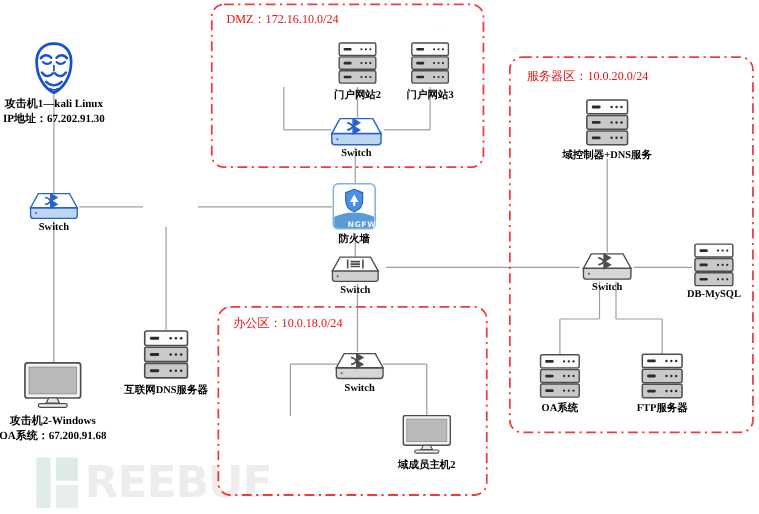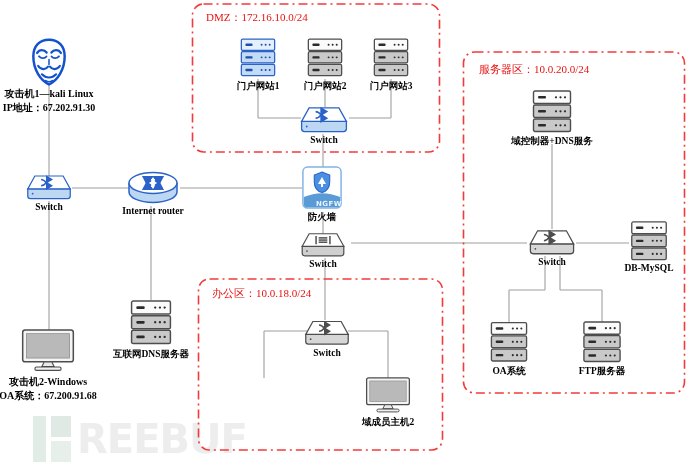--- a/index.html
+++ b/index.html
@@ -218,48 +218,36 @@
     <div class="lbl2">IP地址：67.202.91.30</div>
   </div>
 
   <div class="node" style="left:26px;top:174px;width:46px">
     <svg class="icon" width="46" height="27">
         <use href="#sw-b"></use>
       </svg>
     <div class="lbl">Switch</div>
   </div>
 
-  <div class="node" style="left:127px;top:171px;width:52px">
-    <svg class="icon" width="52" height="34">
-        <use href="#router"></use>
-      </svg>
-    <div class="lbl">Internet router</div>
-  </div>
 
   <div class="node" style="left:130px;top:299px;width:42px">
     <svg class="icon" width="42" height="48">
         <use href="#srv-g"></use>
       </svg>
     <div class="lbl">互联网DNS服务器</div>
   </div>
 
   <div class="node" style="left:21px;top:329px;width:54px">
     <svg class="icon" width="54" height="45">
         <use href="#mon"></use>
       </svg>
     <div class="lbl ip">攻击机2-Windows</div>
     <div class="lbl2">OA系统：67.200.91.68</div>
   </div>
 
-  <div class="node" style="left:240px;top:37px;width:36px">
-    <svg class="icon" width="36" height="42">
-        <use href="#srv-b"></use>
-      </svg>
-    <div class="lbl">门户网站1</div>
-  </div>
   <div class="node" style="left:307px;top:37px;width:36px">
     <svg class="icon" width="36" height="42">
         <use href="#srv-g"></use>
       </svg>
     <div class="lbl">门户网站2</div>
   </div>
   <div class="node" style="left:373px;top:37px;width:36px">
     <svg class="icon" width="36" height="42">
         <use href="#srv-g"></use>
       </svg>

